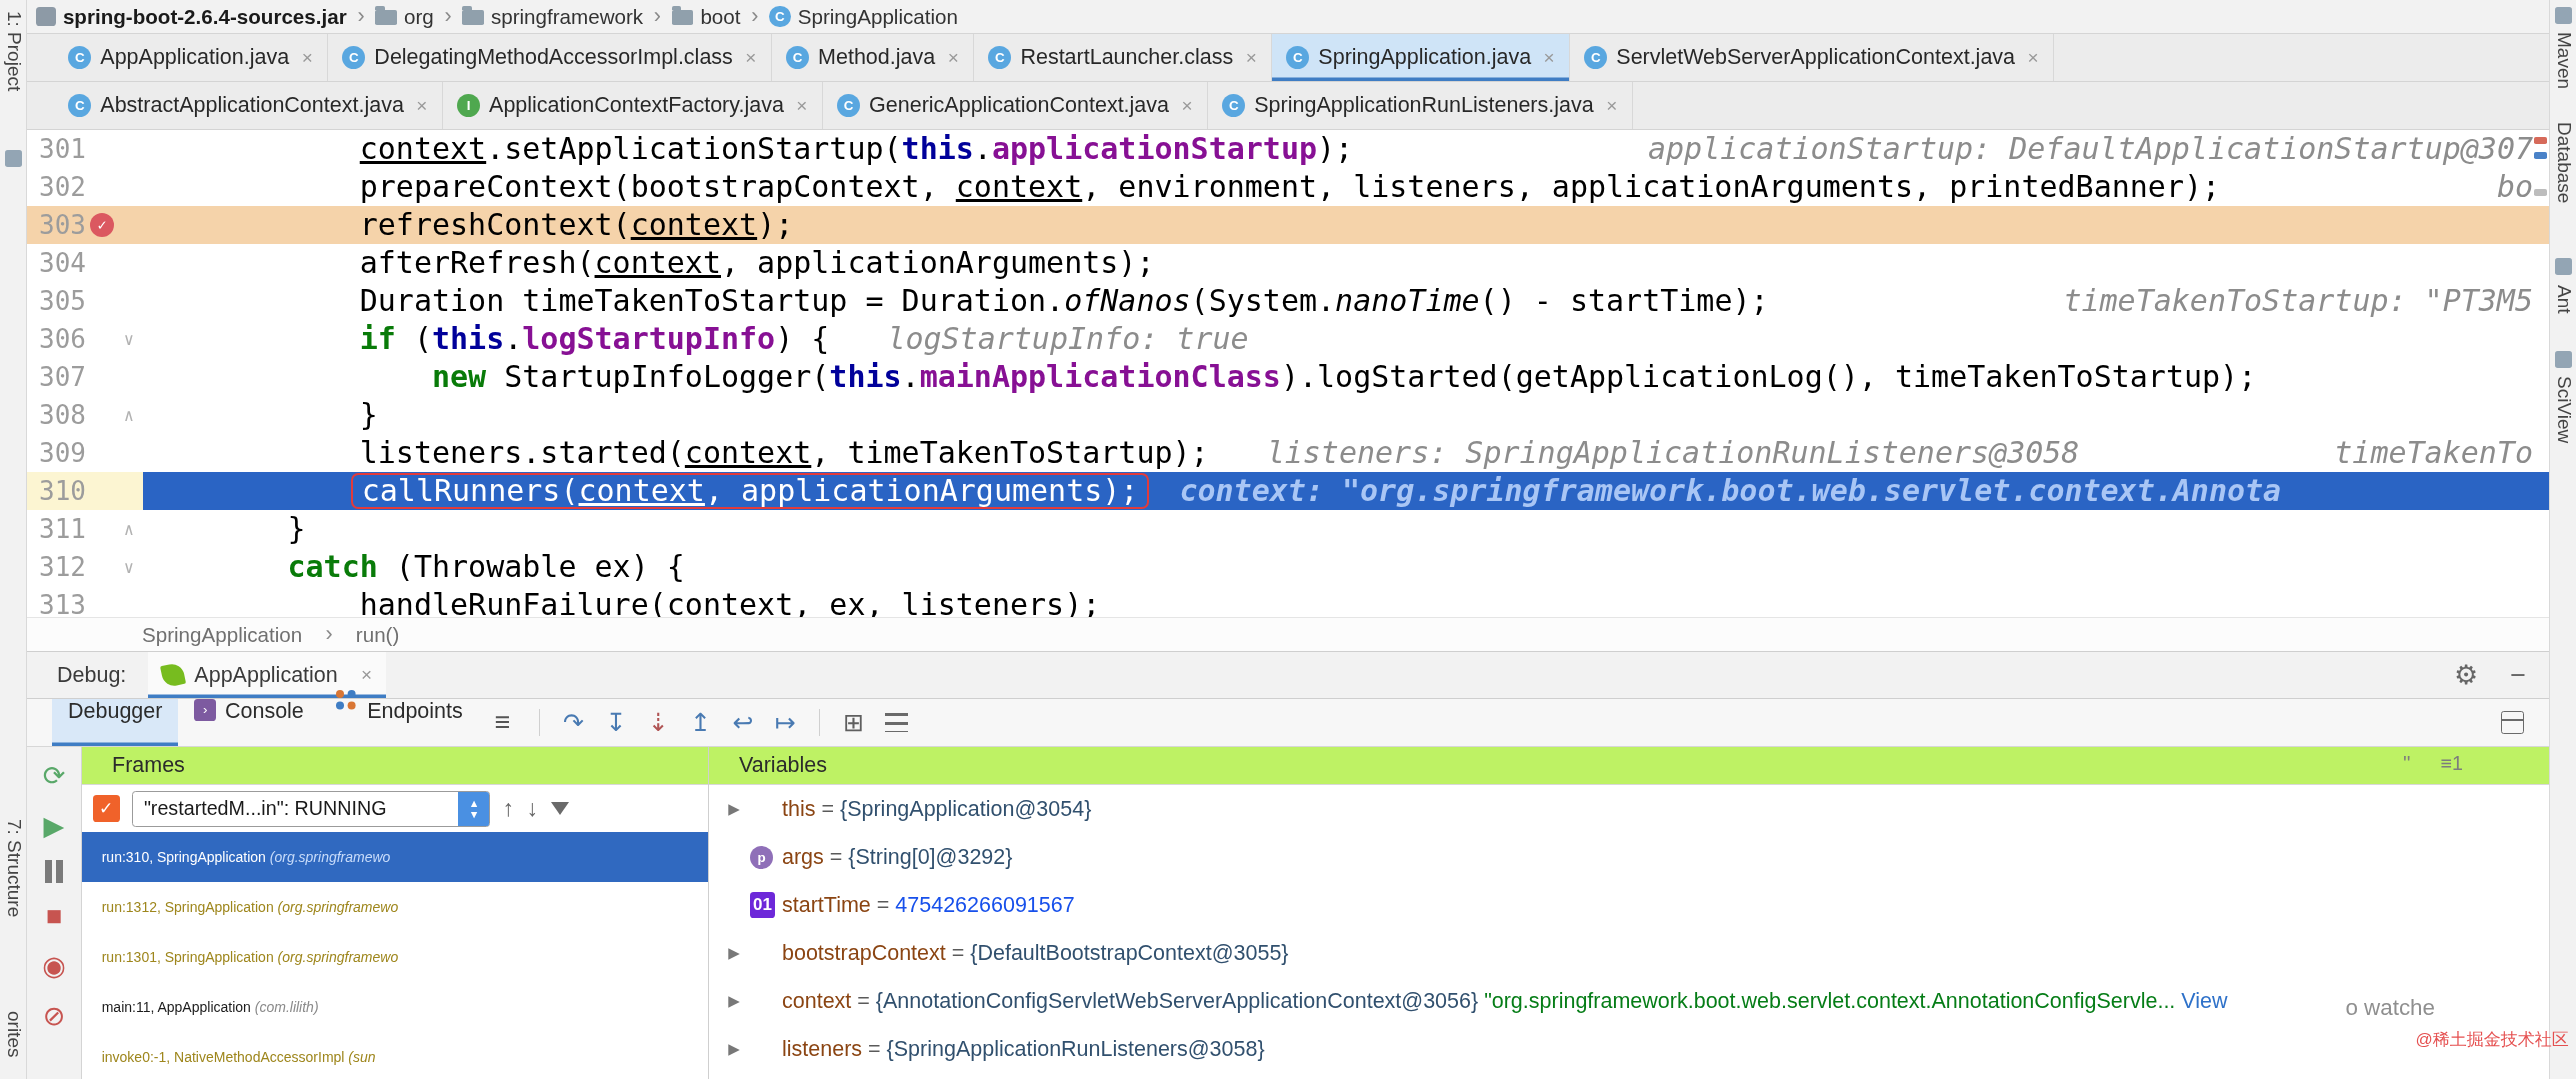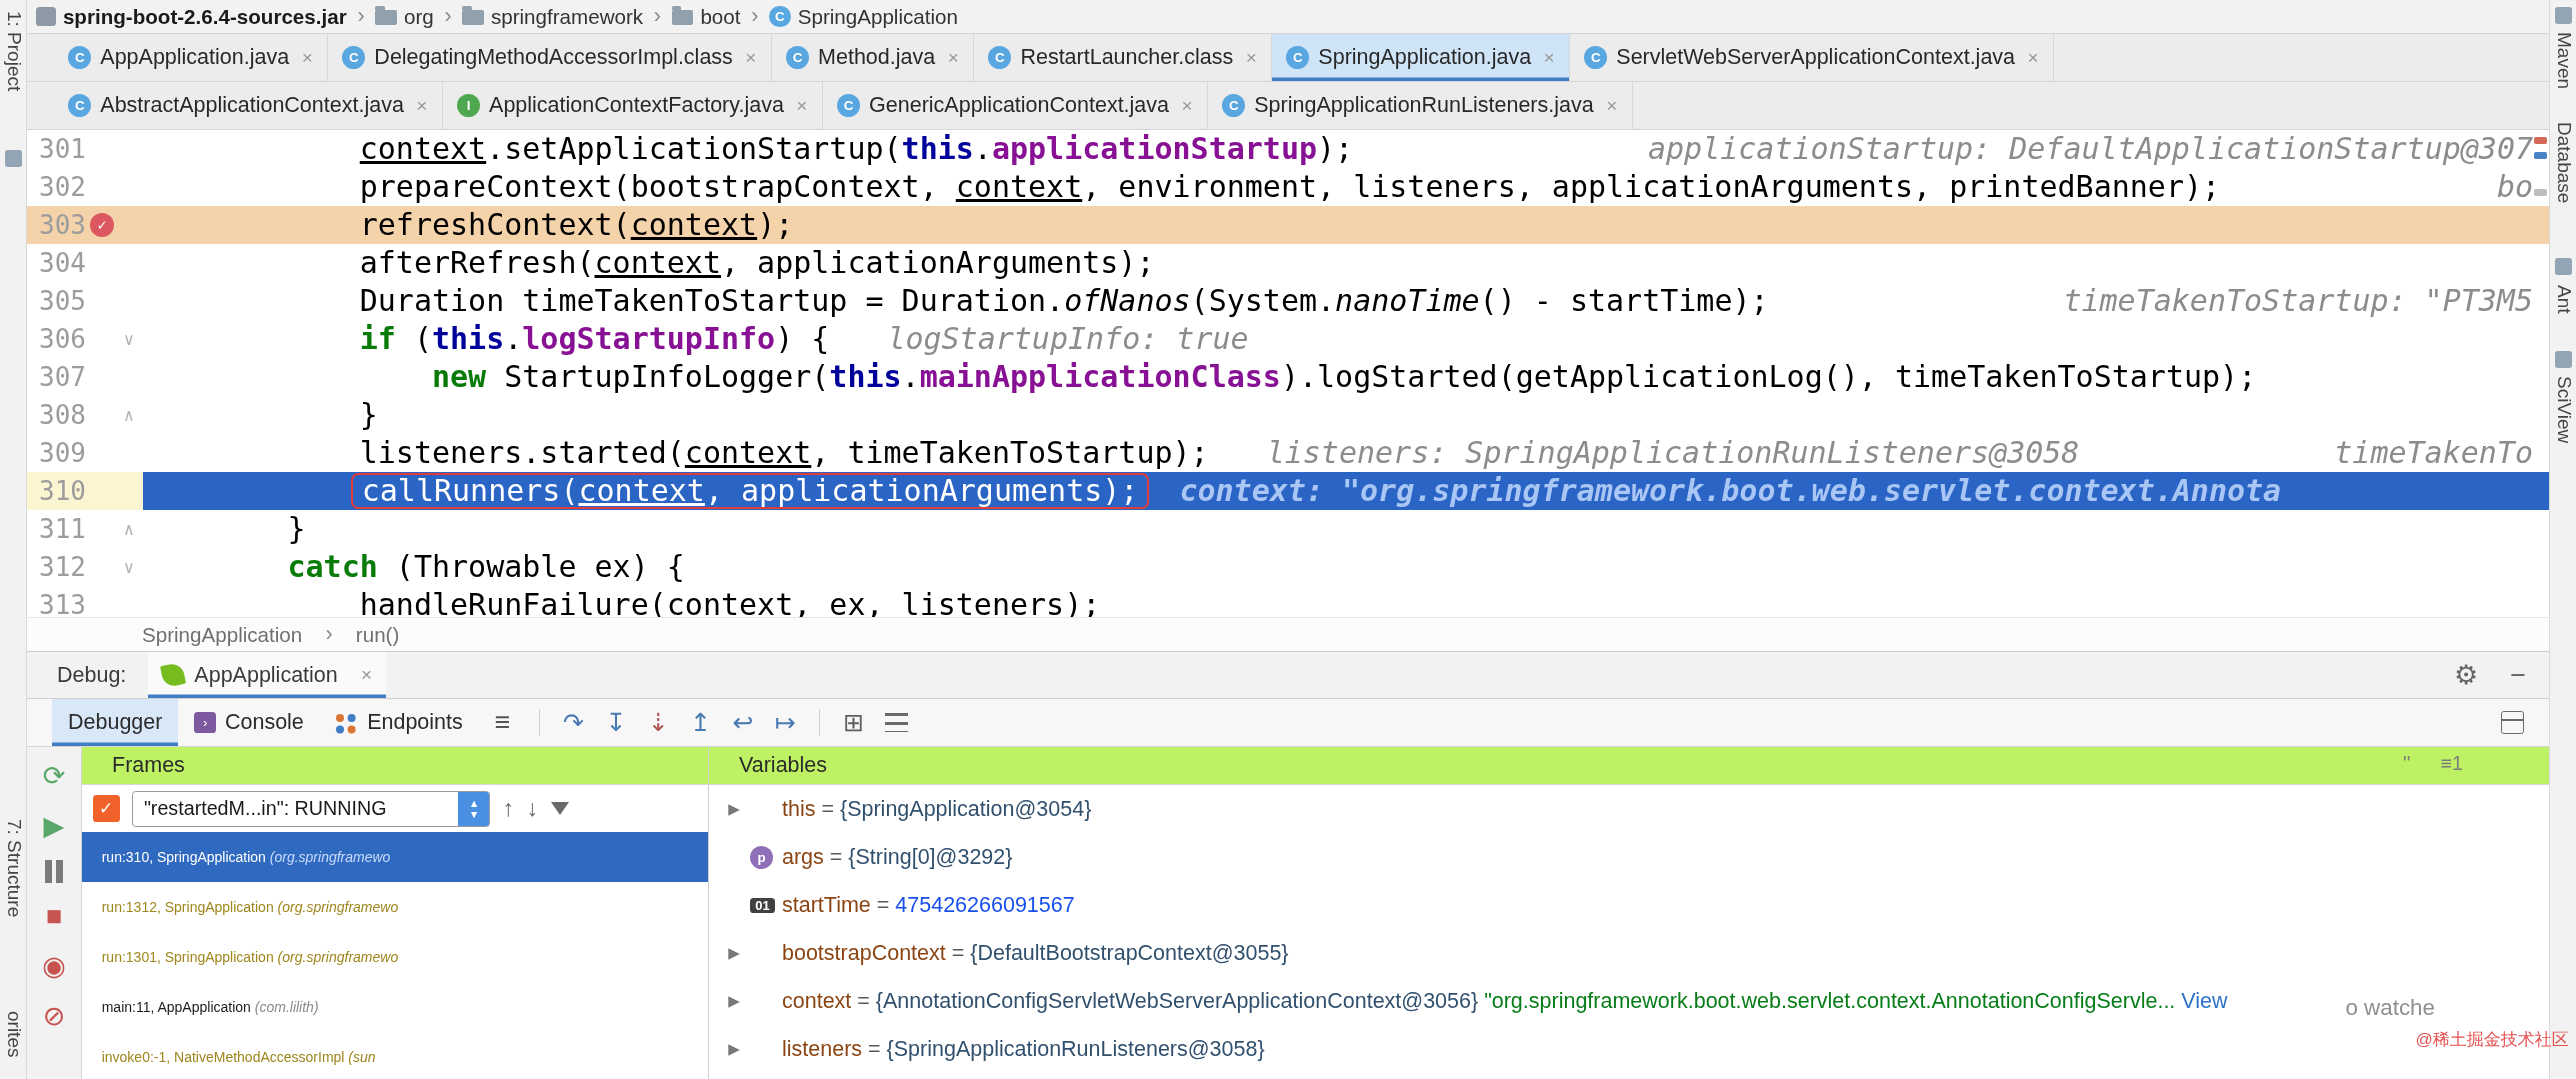--- a/index.html
+++ b/index.html
@@ -65,21 +65,21 @@
 
   
   #debug-toolbar{height:48px;flex:none;background:#f2f2f2;border-top:0.9px solid #cfcfcf;border-bottom:0.9px solid #cfcfcf;display:flex;align-items:stretch;padding:0 23px 0 30px;font-size:21.5px;color:#3a3a3a}
   #debug-toolbar .dlabel{align-self:center}
   #session-tab{display:flex;align-items:center;gap:10.7px;margin-left:21.5px;padding:0 14.3px;box-shadow:inset 0 -3.6px 0 #3f7dc4;background:#fafafa}
   .leaf{width:21.5px;height:21.5px;background:#77bc1f;border-radius:1.8px 12.5px 1.8px 12.5px;transform:rotate(-12deg)}
   .tool-right{margin-left:auto;display:flex;align-items:center;gap:32px;color:#666;font-size:27px}
 
   
   #debug-tabs{height:48px;flex:none;background:#f7f7f7;border-bottom:0.9px solid #d7d7d7;display:flex;align-items:stretch;padding-left:25px;font-size:21.5px}
-  .dtab{display:flex;align-items:center;gap:9px;padding:0 16px;color:#2b2b2b}
+  .dtab{display:flex;gap:9px;padding:0 16px;color:#2b2b2b}
   .dtab.active{background:#d9e8f8;box-shadow:inset 0 -3.6px 0 #3f7dc4}
   .cicon{width:21.5px;height:21.5px;border-radius:3.6px;background:#7d5aa0;color:#fff;font-size:13.4px;display:inline-flex;align-items:center;justify-content:center}
   .epicon{width:8px;height:8px;border-radius:50%;background:#d97634;box-shadow:11.6px 0 0 #3f7dc4,0 11.6px 0 #3f7dc4,11.6px 11.6px 0 #d97634;margin:-9px 14.3px 0 0}
   .hamburger{font-size:27px;color:#555;align-self:center;margin:0 16px}
   .vsep{width:0.9px;height:27px;background:#d0d0d0;align-self:center;margin:0 12.5px}
   .stepicon{font-size:25px;color:#497ab2;align-self:center;margin:0 10.7px}
   .stepicon.force{color:#b05454}
   .grayicon{font-size:25px;color:#5f5f5f;align-self:center;margin:0 10.7px}
   .sliders{width:23px;height:19.7px;align-self:center;margin:0 10.7px;background:repeating-linear-gradient(#6a6a6a 0 2.7px,transparent 2.7px 9px)}
   .layout-icon{width:23px;height:23px;border:1.8px solid #6a6a6a;border-radius:2.7px;align-self:center;margin-left:auto;margin-right:25px;position:relative}
@@ -108,21 +108,21 @@
   .frow.usr{color:#1c1c1c}
   .frow.usr .fpkg{color:#8a8a8a}
 
   #variables{flex:1;display:flex;flex-direction:column;overflow:hidden}
   .vhead-icons{position:absolute;right:86px;top:5.4px;display:flex;gap:30px;color:#7d7d7d;font-size:19.7px}
   #var-list{flex:1;background:#fff;overflow:hidden;font-size:21.5px}
   .vrow{height:48px;display:flex;align-items:center;padding-left:9px;white-space:pre;overflow:hidden}
   .varrow{width:32px;text-align:center;color:#787878;font-size:15px;flex:none}
   .vicon{width:32px;flex:none;display:inline-flex;align-items:center;justify-content:flex-start}
   .vi-p{width:23px;height:23px;border-radius:50%;background:#8f6fb8;color:#fff;font-size:13.4px;font-weight:bold;display:inline-flex;align-items:center;justify-content:center}
-  .vi-num{width:25px;height:15px;border-radius:3.6px;background:#404040;color:#fff;font-size:13px;font-weight:bold;display:inline-flex;align-items:center;justify-content:center}
+  .vi-num{width:25px;height:26px;border-radius:3.6px;background:#6d28d9;color:#fff;font-size:17px;font-weight:bold;display:inline-flex;align-items:center;justify-content:center}
   .vname{color:#8b4513}
   .veq{color:#5a5a5a}
   .vv-ref{color:#31506e}
   .vv-num{color:#1750eb}
   .vv-str{color:#067d17}
   .vv-link{color:#2e71c9}
 
   
   .wm-hint{position:absolute;right:141px;top:995px;color:#8f8f8f;font-size:22.4px;z-index:6}
   .wm-badge{position:absolute;right:7.2px;top:1028px;color:rgba(226,61,61,.9);font-size:17px;z-index:6}

